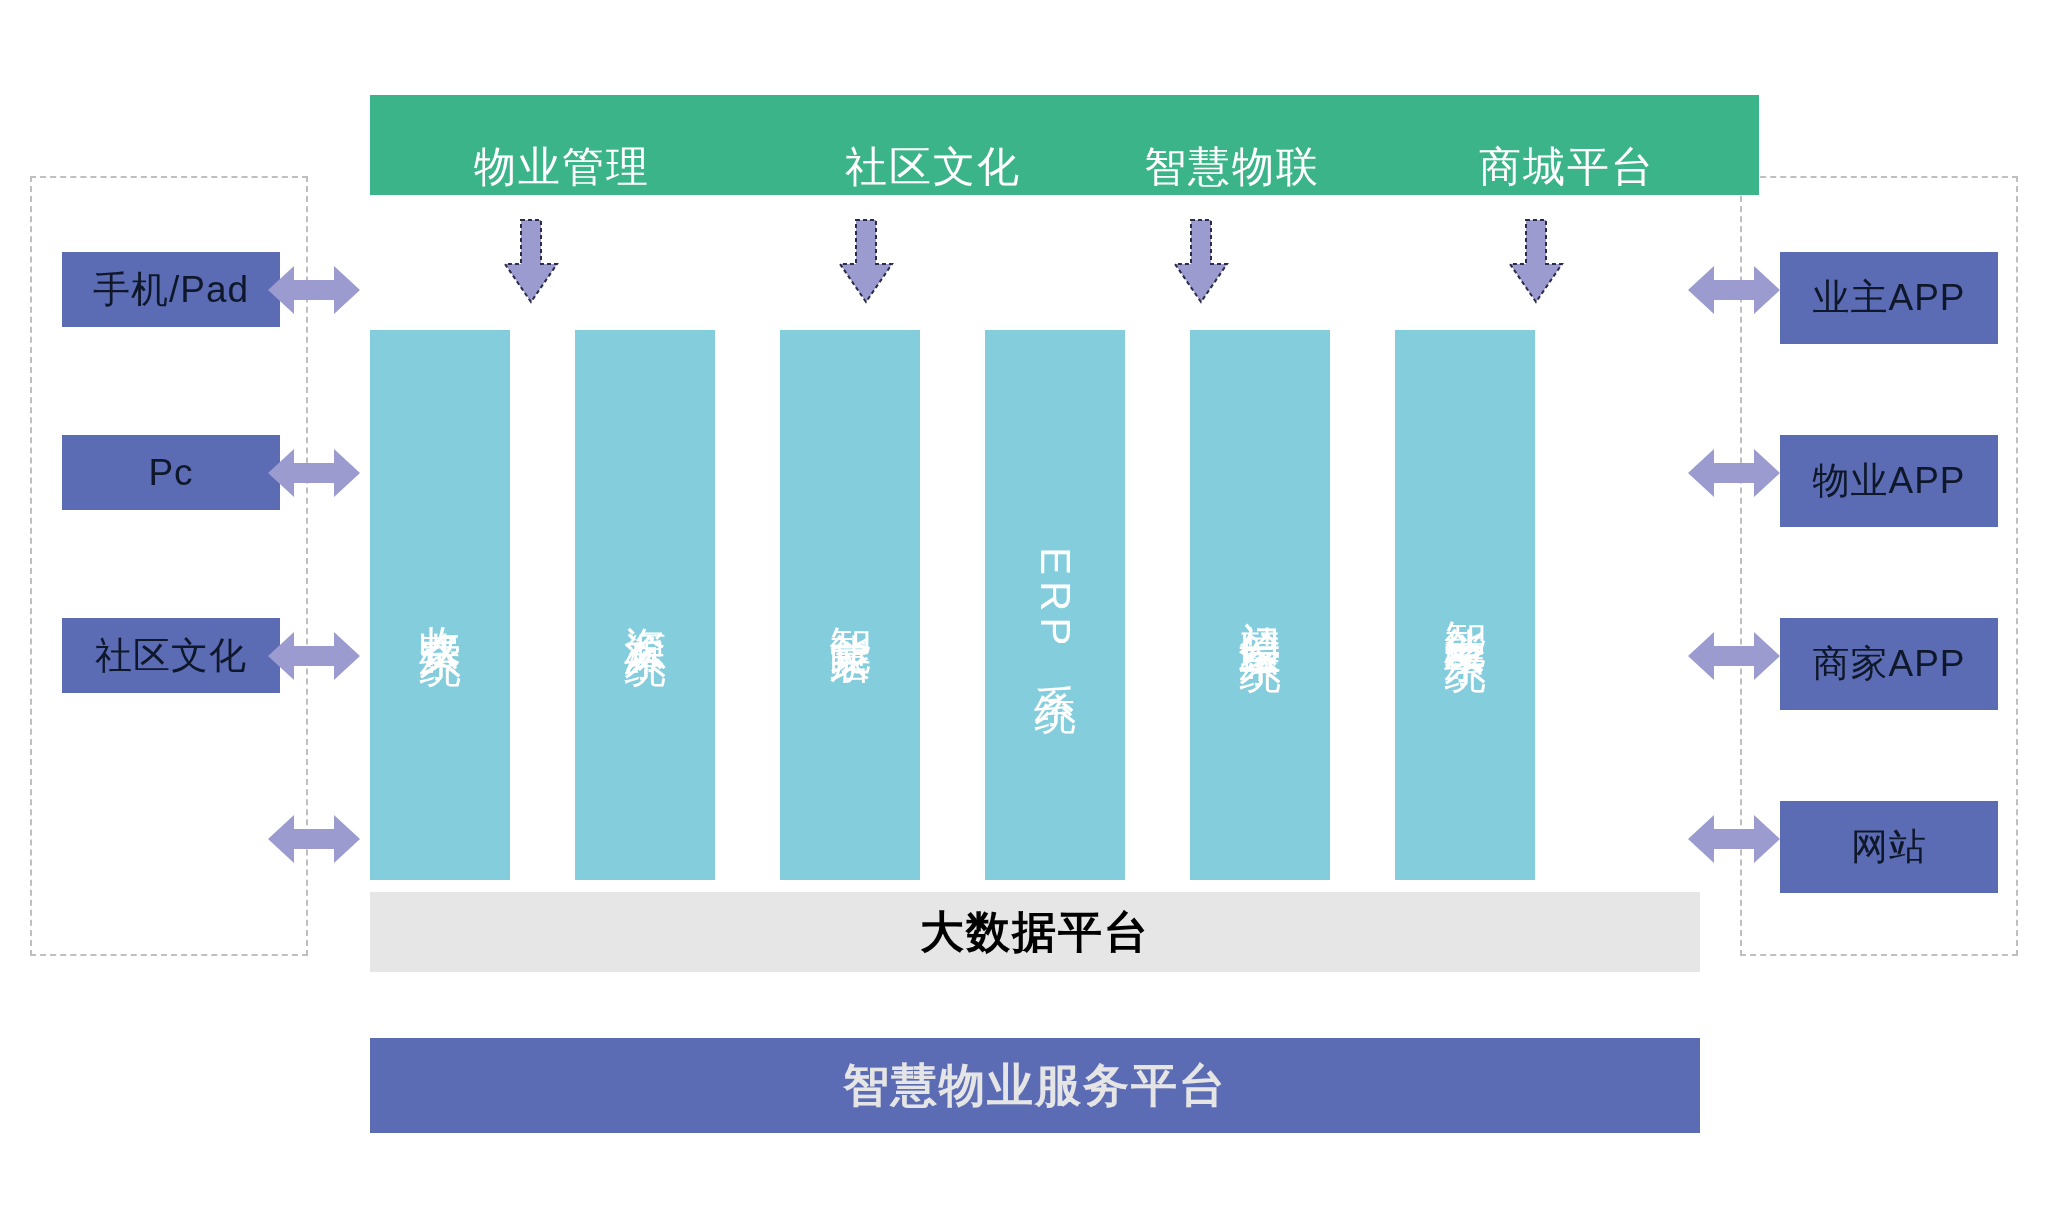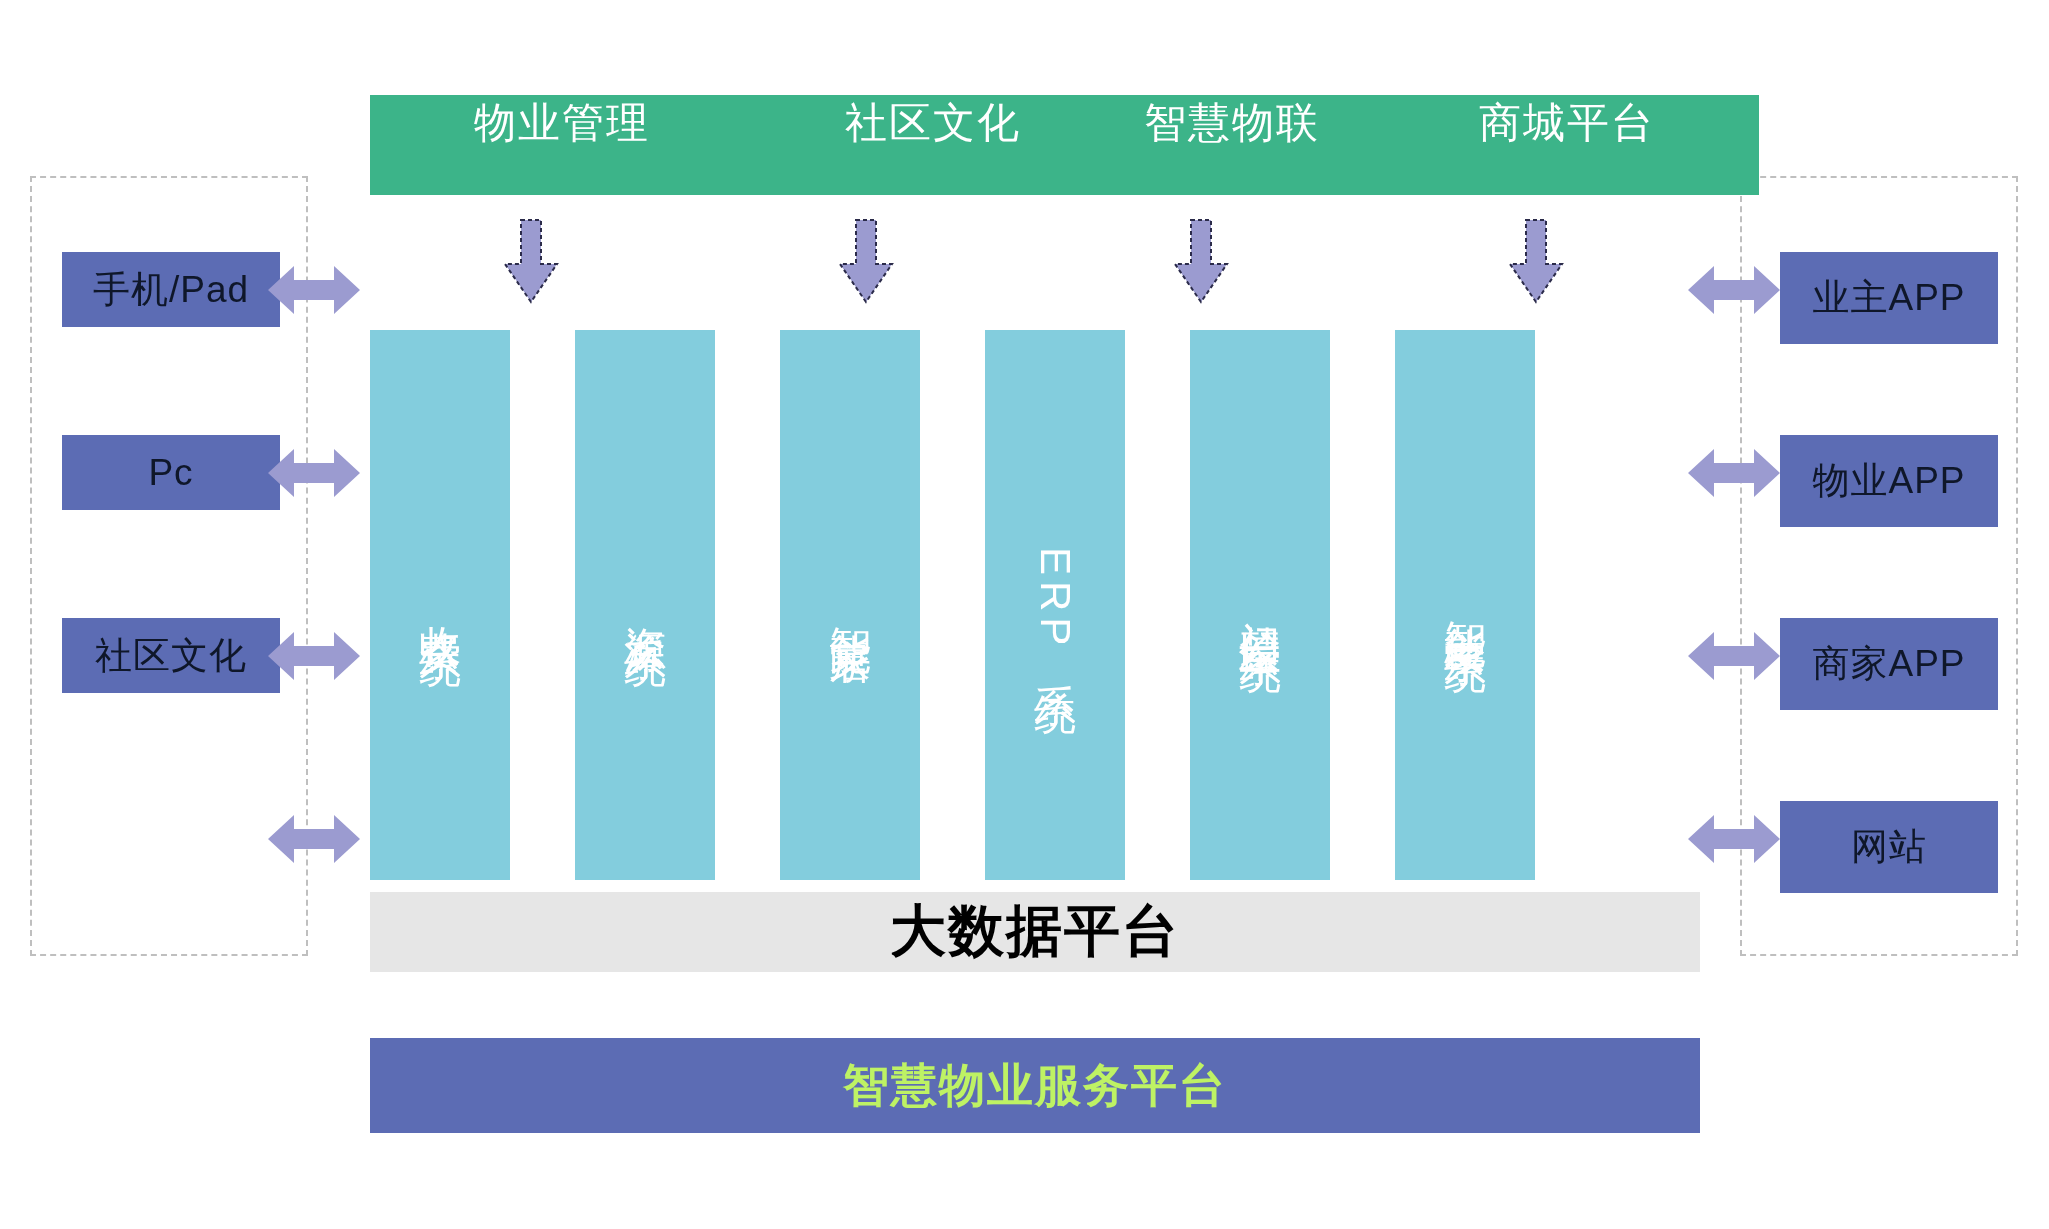--- a/index.html
+++ b/index.html
@@ -32,21 +32,21 @@
   }
   .device-left {left:62px;  width:218px;height:75px;}
   .device-right{left:1780px;width:218px;height:92px;}
 
   
   .green-box{
     position:absolute;
     top:95px;height:100px;width:384px;
     background:#3cb489;
     color:#ffffff;
-    display:flex;align-items:flex-start;justify-content:center;
+    display:flex;align-items:flex-end;justify-content:center;
     font-size:42px;
     letter-spacing:2px;
     white-space:nowrap;
   }
 
   
   .cyan-col{
     position:absolute;
     top:330px;height:550px;width:140px;
     background:#83cddd;
@@ -66,24 +66,24 @@
   }
 
   
   .bar{
     position:absolute;left:370px;width:1330px;
     display:flex;align-items:center;justify-content:center;
     white-space:nowrap;
   }
   #bar-bigdata{
     top:892px;height:80px;background:#e6e6e6;color:#000000;
-    font-size:56px;font-weight:bold;letter-spacing:2px;
+    font-size:44px;font-weight:bold;letter-spacing:2px;
   }
   #bar-platform{
-    top:1038px;height:95px;background:#5c6cb4;color:#bef264;
+    top:1038px;height:95px;background:#5c6cb4;color:#e5e5e5;
     font-size:46px;font-weight:bold;letter-spacing:2px;
   }
 
   
   .arrow-down{
     position:absolute;width:56px;height:86px;
   }
   .arrow-lr{
     position:absolute;width:92px;height:60px;
   }

